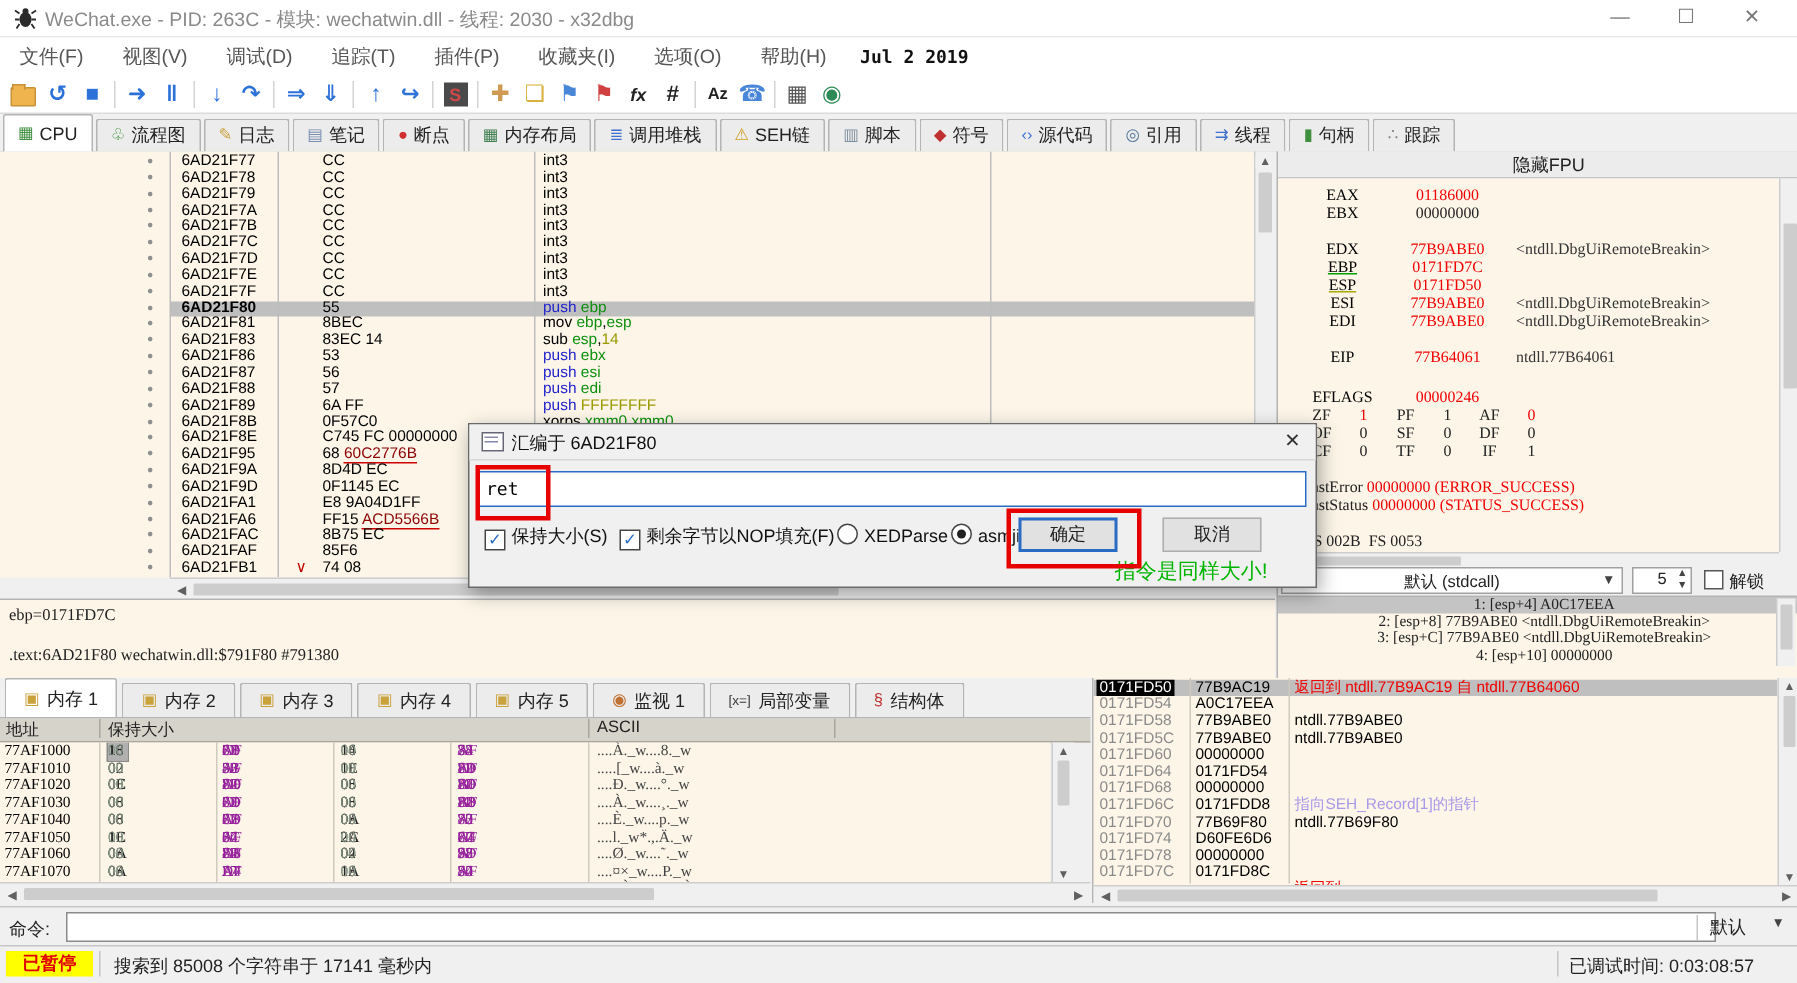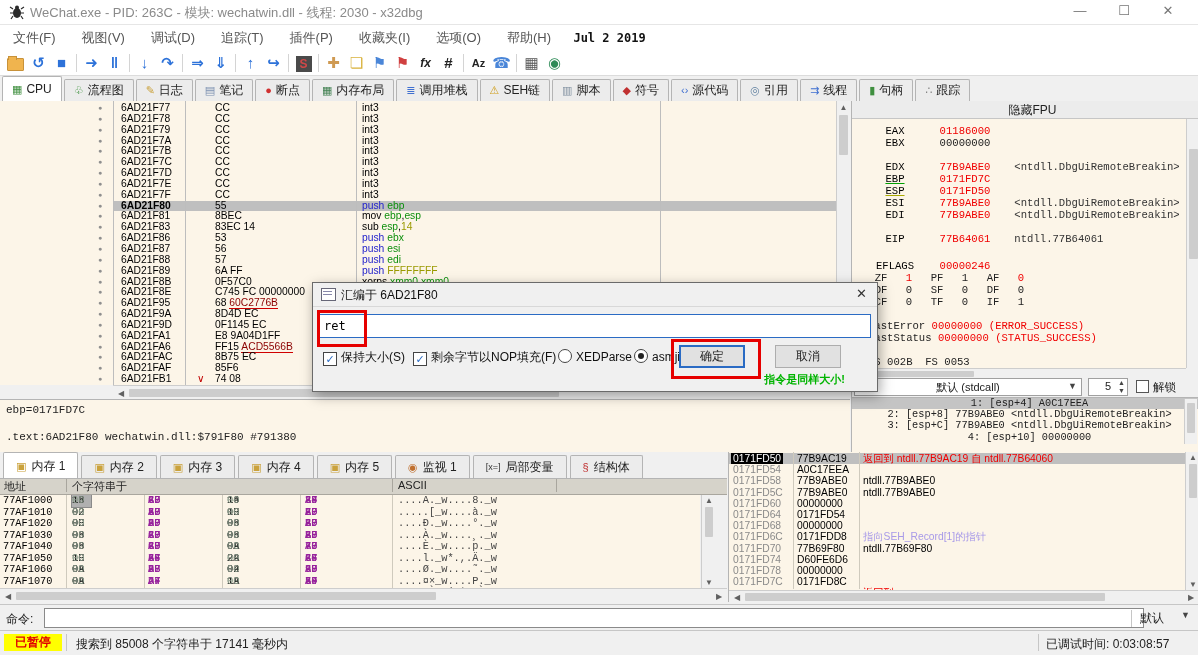--- a/index.html
+++ b/index.html
@@ -1,18 +1,18 @@
 <!DOCTYPE html>
 <html><head>
 <meta charset="utf-8">
 <style>
   html,body{margin:0;padding:0;}
   body{width:1198px;height:655px;position:relative;background:#f0f0f0;
        font-family:"Liberation Sans","DejaVu Sans",sans-serif;font-size:12px;color:#222;overflow:hidden;}
-  .mono{font-family:Liberation Mono, monospace;}
+  .mono{font-family:Liberation Serif, serif;}
   .abs{position:absolute;}
 
   
   .titlebar{left:0;top:0;width:1198px;height:24px;background:#fff;border-bottom:1px solid #e6e6e6;}
   .title-text{position:absolute;left:30px;top:4px;color:#8a8a8a;font-size:13px;}
   .win-controls{position:absolute;right:8px;top:0;height:24px;display:flex;}
   .win-btn{width:44px;height:24px;text-align:center;line-height:22px;color:#777;font-size:13px;}
   .bug-icon{position:absolute;left:9px;top:4px;}
 
   .menubar{left:0;top:25px;width:1198px;height:25px;background:#fff;}
@@ -138,21 +138,21 @@
   .dlg-ico:before{content:"";position:absolute;left:1px;top:2px;width:9px;height:1px;background:#88a;box-shadow:0 3px 0 #88a;}
   .dlg-close{position:absolute;right:10px;top:3px;font-size:13px;color:#333;}
   .dlg-input{position:absolute;left:6px;top:31px;width:552px;height:24px;border:1px solid #2a6bc4;background:#fff;font-family:"DejaVu Sans Mono",monospace;font-size:12px;padding:0 4px;box-sizing:border-box;}
   .ann{position:absolute;border:3px solid #e60000;z-index:12;pointer-events:none;}
   .dlg-cb{position:absolute;top:66px;font-size:12px;color:#111;}
   .dlg-check{display:inline-block;width:12px;height:12px;border:1px solid #444;background:#fff;color:#2a6bc4;font-size:11px;line-height:12px;text-align:center;vertical-align:-2px;margin-right:4px;}
   .dlg-radio{display:inline-block;width:12px;height:12px;border:1px solid #444;border-radius:50%;background:#fff;vertical-align:-2px;margin-right:4px;position:relative;}
   .dlg-radio.on:before{content:"";position:absolute;left:3px;top:3px;width:6px;height:6px;border-radius:50%;background:#222;}
   .dlg-btn{position:absolute;top:62px;width:66px;height:23px;background:#e1e1e1;border:1px solid #adadad;text-align:center;line-height:21px;font-size:12px;box-sizing:border-box;}
   .dlg-btn.default{border:2px solid #2a6bc4;line-height:19px;}
-  .dlg-status{position:absolute;right:32px;top:89px;font-size:11px;font-weight:bold;color:#00b400;text-align:center;}
+  .dlg-status{position:absolute;right:32px;top:89px;font-size:14px;font-weight:normal;color:#00b400;text-align:center;}
 </style>
 </head>
 <body>
 
 <div class="app">
 
   <div class="abs titlebar">
     <span class="bug-icon">
       <svg width="16" height="16" viewBox="0 0 16 16">
           <ellipse cx="8" cy="9" rx="4" ry="5" fill="#2a2a2a"></ellipse>
@@ -396,21 +396,21 @@
       </div>
       <div class="dtab">
         <span class="tico" style="color: rgb(192, 48, 48);">§</span>
         <span>结构体</span>
       </div>
     </div>
 
   <div class="abs dumppane">
     <div class="dumphdr">
       <span style="left:4px;">地址</span>
-      <span style="left:72px;">个字符串于</span>
+      <span style="left:72px;">保持大小</span>
       <span style="left:398px;">ASCII</span>
       <span class="hdr-div" style="left:66px;"></span>
       <span class="hdr-div" style="left:392px;"></span>
       <span class="hdr-div" style="left:556px;"></span>
     </div>
     <div class="dumprows mono" id="dumprows">
         <div class="dumprow"><span class="d-addr">77AF1000</span><span class="d-g0"><span class="byte-sel">16 </span><span class="byte-z">00 </span><span>18 </span><span class="byte-z">00</span></span><span class="d-g1 grp-ptr"><span>C0 </span><span>8B </span><span>AF </span><span>77</span></span><span class="d-g2"><span>14 </span><span class="byte-z">00 </span><span>16 </span><span class="byte-z">00</span></span><span class="d-g3 grp-ptr"><span>38 </span><span>84 </span><span>AF </span><span>77</span></span><span class="d-ascii">....À._w....8._w</span></div>
         <div class="dumprow"><span class="d-addr">77AF1010</span><span class="d-g0"><span class="byte-z">00 </span><span class="byte-z">00 </span><span>02 </span><span class="byte-z">00</span></span><span class="d-g1 grp-ptr"><span>80 </span><span>5B </span><span>AF </span><span>77</span></span><span class="d-g2"><span>0E </span><span class="byte-z">00 </span><span>10 </span><span class="byte-z">00</span></span><span class="d-g3 grp-ptr"><span>E0 </span><span>8D </span><span>AF </span><span>77</span></span><span class="d-ascii">.....[_w....à._w</span></div>
         <div class="dumprow"><span class="d-addr">77AF1020</span><span class="d-g0"><span>0C </span><span class="byte-z">00 </span><span>0E </span><span class="byte-z">00</span></span><span class="d-g1 grp-ptr"><span>D0 </span><span>8D </span><span>AF </span><span>77</span></span><span class="d-g2"><span>06 </span><span class="byte-z">00 </span><span>08 </span><span class="byte-z">00</span></span><span class="d-g3 grp-ptr"><span>B0 </span><span>8D </span><span>AF </span><span>77</span></span><span class="d-ascii">....Ð._w....°._w</span></div>
         <div class="dumprow"><span class="d-addr">77AF1030</span><span class="d-g0"><span>06 </span><span class="byte-z">00 </span><span>08 </span><span class="byte-z">00</span></span><span class="d-g1 grp-ptr"><span>C0 </span><span>8D </span><span>AF </span><span>77</span></span><span class="d-g2"><span>06 </span><span class="byte-z">00 </span><span>08 </span><span class="byte-z">00</span></span><span class="d-g3 grp-ptr"><span>B8 </span><span>8D </span><span>AF </span><span>77</span></span><span class="d-ascii">....À._w....¸._w</span></div>

